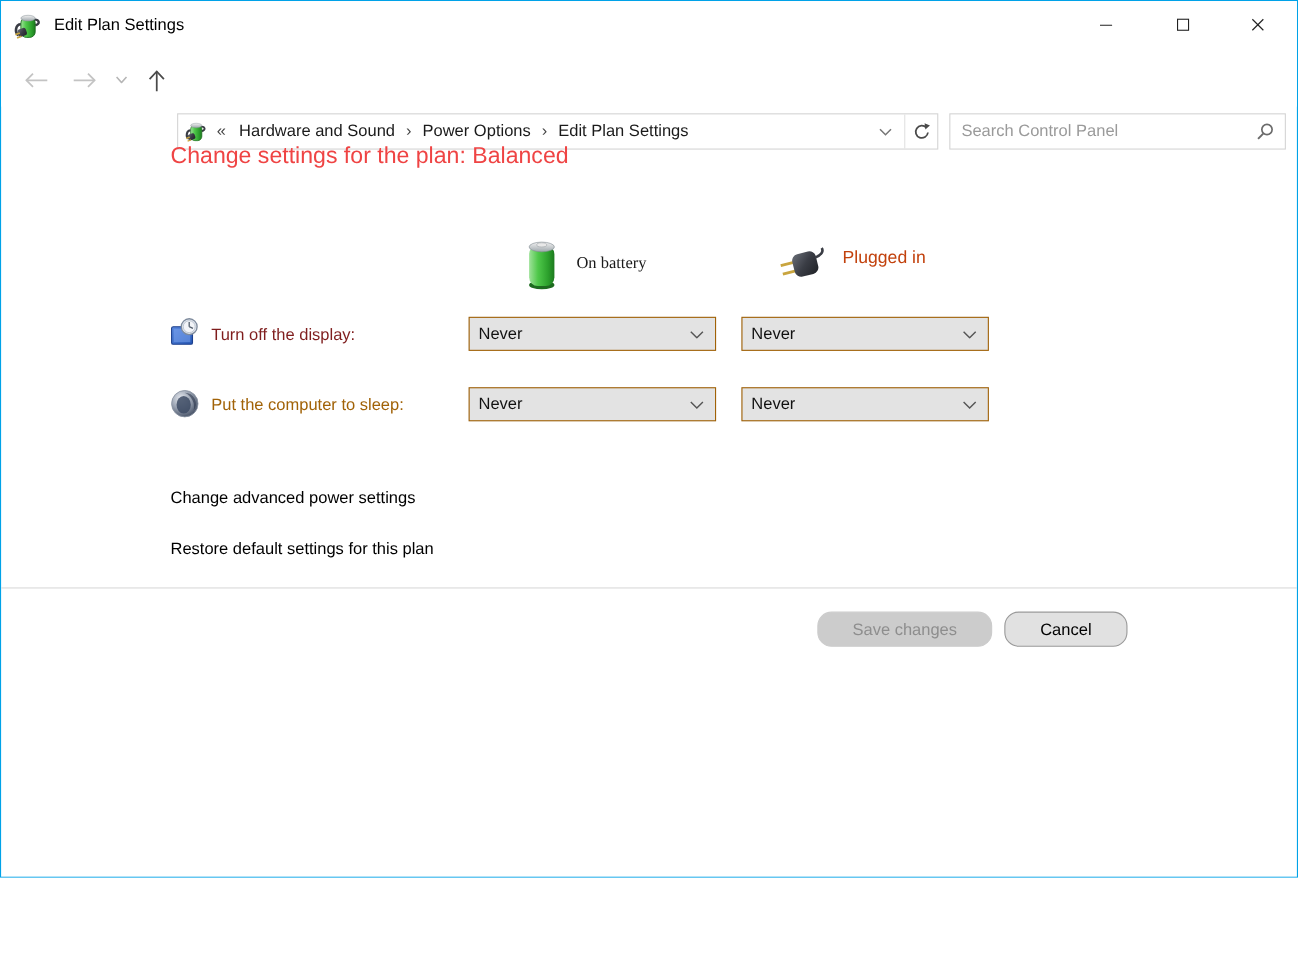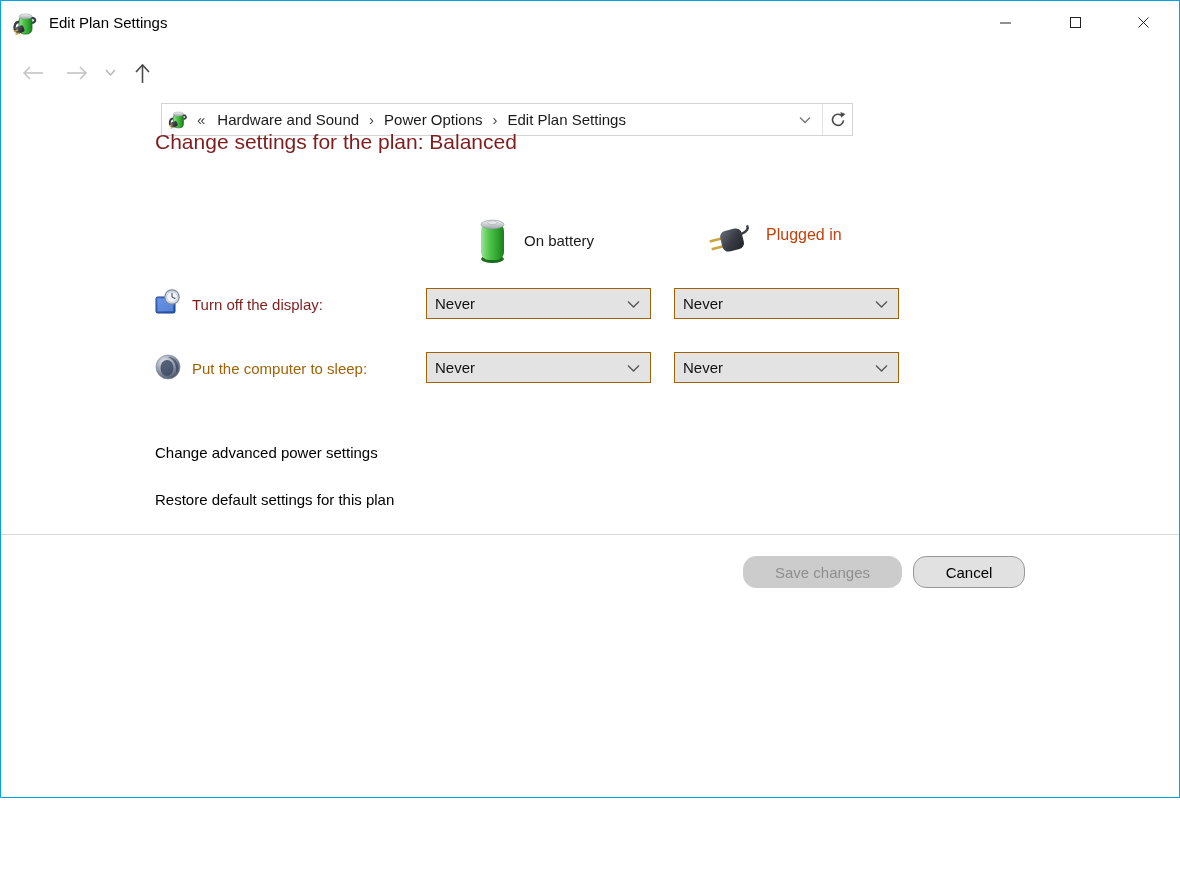--- a/index.html
+++ b/index.html
@@ -40,24 +40,24 @@
     position:absolute; left:862px; top:55px; width:306px; height:33px;
     border:1px solid #d4d4d4; background:#fff; display:flex; align-items:center;
   }
   .searchbox input {
     flex:1 1 auto; border:none; outline:none; font-size:15px; color:#333;
     padding:0 4px 0 10px; font-family:inherit; background:transparent;
   }
   .searchbox input::placeholder { color:#9a9a9a; opacity:1; }
   .search-icon-btn { width:36px; height:31px; display:flex; align-items:center; justify-content:center; border:none; background:transparent; }
   
-  .heading { position:absolute; left:154px; top:129px; font-size:21px; color:#7f1d1d; font-weight:400; }
+  .heading { position:absolute; left:154px; top:129px; font-size:21px; color:#ef4444; font-weight:400; }
   .subtitle { position:absolute; left:154px; top:173px; font-size:15px; color:#1a1a1a; }
   .col-battery-icon { position:absolute; left:476px; top:214px; width:31px; height:49px; }
-  .col-battery-label { position:absolute; left:523px; top:231px; font-size:15px; color:#1a1a1a; }
+  .col-battery-label { position:absolute; left:523px; top:231px; font-size:15px; color:#1a1a1a;font-family:Liberation Serif, serif; }
   .col-plug-icon { position:absolute; left:706px; top:222px; width:46px; height:34px; }
   .col-plug-label { position:absolute; left:765px; top:225px; font-size:16px; color:#c2410c; }
   .row-icon-1 { position:absolute; left:153px; top:287px; width:28px; height:28px; }
   .row-label-1 { position:absolute; left:191px; top:295px; font-size:15px; color:#7f1d1d; }
   .row-icon-2 { position:absolute; left:153px; top:352px; width:28px; height:28px; }
   .row-label-2 { position:absolute; left:191px; top:359px; font-size:15px; color:#a16207; }
   .dropdown {
     position:absolute; height:31px; width:225px;
     background:#e3e3e3; border:1px solid #a16207;
     display:flex; align-items:center; cursor:default;
@@ -191,20 +191,29 @@
           </svg>
       </button>
       <button class="refresh-btn">
         <svg width="18" height="18" viewBox="0 0 20 20">
           <path d="M14.6 5.6 A6.2 6.2 0 1 0 16.2 10.5" fill="none" stroke="#4a4a4a" stroke-width="1.8"></path>
           <polygon points="12.8,1.2 18.2,3.4 13.6,7.4" fill="#4a4a4a"></polygon>
         </svg>
       </button>
     </div>
 
+    <div class="searchbox">
+      <input type="text" placeholder="Search Control Panel" style="">
+      <button class="search-icon-btn">
+        <svg width="18" height="18" viewBox="0 0 20 20">
+          <circle cx="12" cy="7.5" r="5.2" fill="none" stroke="#6b6b6b" stroke-width="1.7"></circle>
+          <line x1="8.2" y1="11.6" x2="3" y2="17" stroke="#6b6b6b" stroke-width="2"></line>
+        </svg>
+      </button>
+    </div>
   </div>
 
   <div class="heading">Change settings for the plan: Balanced</div>
 
   <svg class="col-battery-icon" viewBox="0 0 31 49">
     <ellipse cx="15.5" cy="44" rx="11.5" ry="4" fill="#1d6b1f"></ellipse>
     <rect x="4" y="8" width="23" height="37" rx="8" fill="url(#gradBattery)"></rect>
     <ellipse cx="15.5" cy="9.5" rx="11.5" ry="4.4" fill="url(#gradCap)" stroke="#8b949a" stroke-width="0.6"></ellipse>
     <ellipse cx="15.5" cy="7.6" rx="4.6" ry="1.9" fill="#e8e8e8" stroke="#9aa0a4" stroke-width="0.5"></ellipse>
   </svg>

